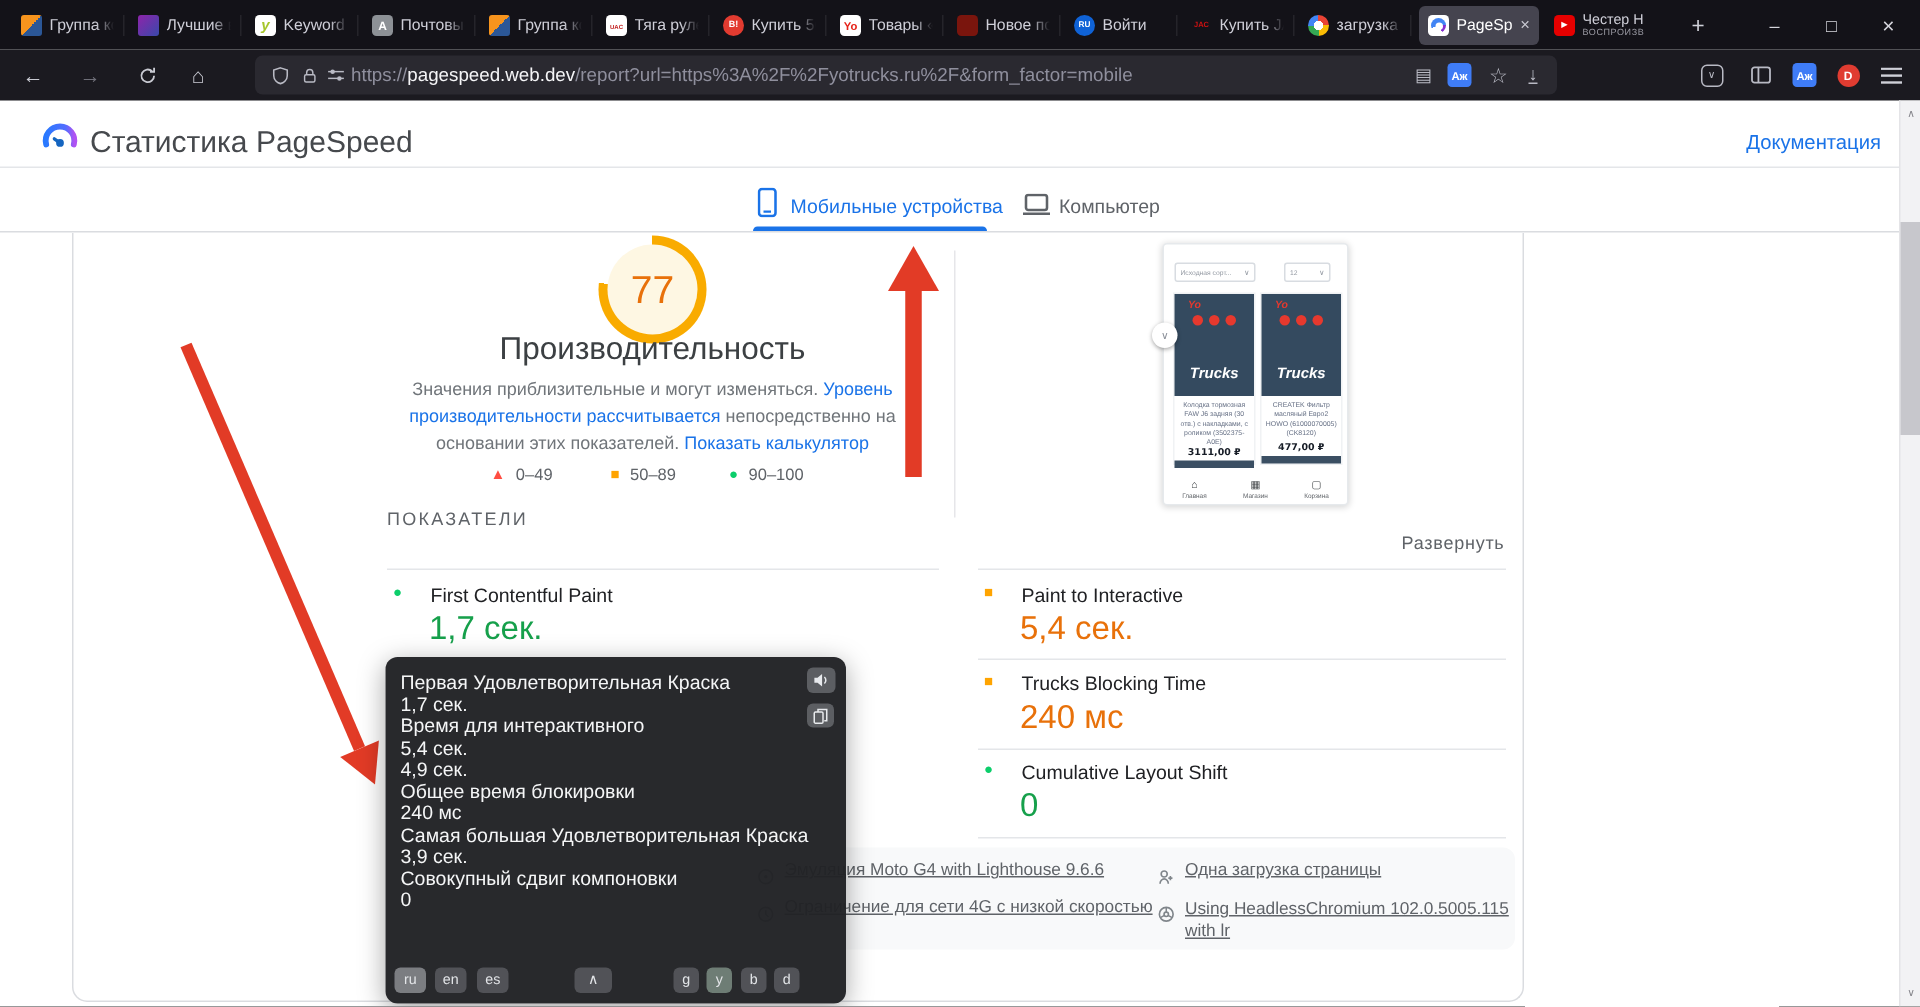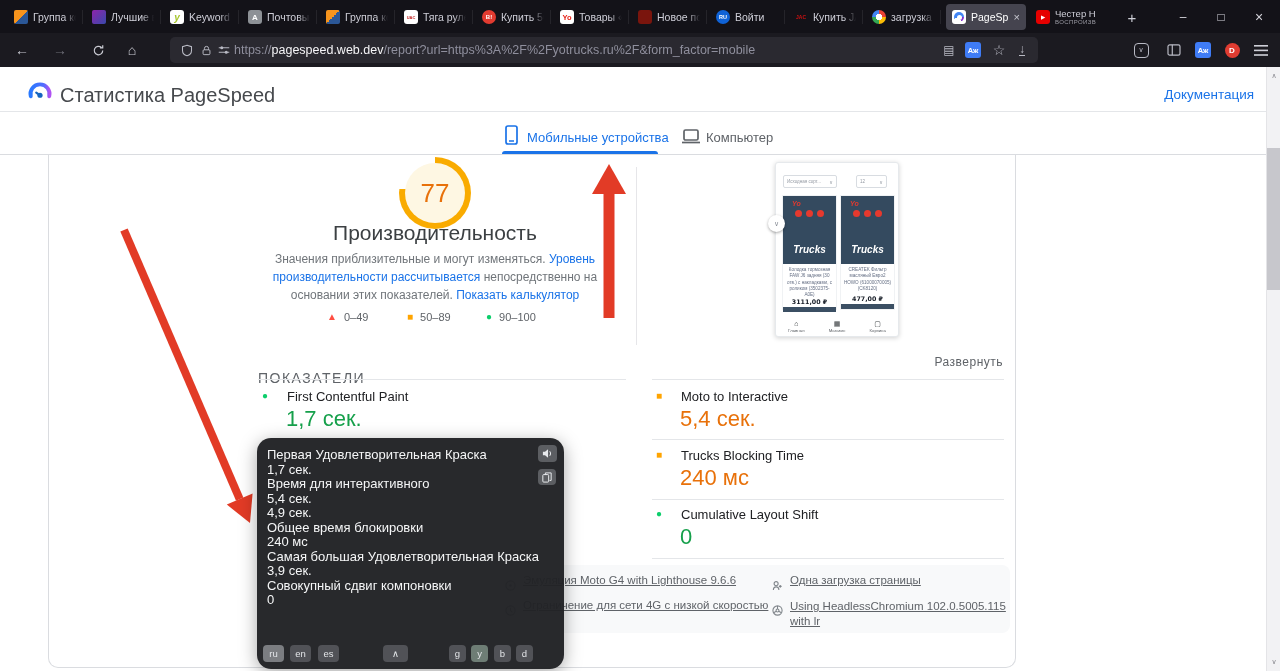--- a/index.html
+++ b/index.html
@@ -86,21 +86,21 @@
   .pprice{font-family:"DejaVu Sans",sans-serif;font-size:6.3px;font-weight:700;color:#161c26;text-align:center;margin-top:auto;}
   .pstrip{height:5px;background:#3b4f63;margin-top:2px;flex:none;}
   .pnav{position:absolute;left:0;right:0;bottom:3px;display:flex;justify-content:space-around;}
   .pnav .itm{display:flex;flex-direction:column;align-items:center;gap:1px;}
   .pnav .ic{font-size:7px;color:#3c4043;line-height:7px;}
   .pnav .lb{font-size:4.3px;color:#5f6368;}
   #pfloat{position:absolute;left:-8px;top:52px;width:17px;height:17px;border-radius:50%;background:#fff;
     box-shadow:0 1px 3px rgba(0,0,0,.35);display:flex;align-items:center;justify-content:center;font-size:7px;color:#8a8f98;}
   
   #tooltip{position:absolute;left:257px;top:438px;width:307px;height:231px;background:rgba(33,34,37,.97);
-    border-radius:14px;z-index:30;box-shadow:0 4px 18px rgba(0,0,0,.35);}
+    border-radius:8px;z-index:30;box-shadow:0 4px 18px rgba(0,0,0,.35);}
   .tline{height:14.55px;font-size:13px;color:#f5f6f7;white-space:nowrap;}
   .tbtn{position:absolute;height:17px;border-radius:4px;background:#515257;color:#e3e5e8;font-size:9.5px;
     line-height:17px;text-align:center;}
   .ticon{position:absolute;border-radius:4px;background:#5c5e62;display:flex;align-items:center;justify-content:center;}
   
   #sbar{position:absolute;left:1266px;top:67px;width:14px;height:604px;background:#f2f2f4;border-left:1px solid #e4e4e7;box-sizing:border-box;}
   .sarrow{position:absolute;left:0;width:14px;height:14px;display:flex;align-items:center;justify-content:center;
     font-size:7px;color:#85858b;}
   #sthumb{position:absolute;left:1267px;top:148px;width:13px;height:142px;background:#c7c7cc;}
   .link{color:#1a73e8;}
@@ -289,34 +289,34 @@
       <span class="lsym sym-orange">■</span>
       <span>50–89</span>
     </div>
   <div class="legend-item" style="left:486px">
       <span class="lsym sym-green">●</span>
       <span>90–100</span>
     </div>
 
   <div class="vline" style="left:636px;top:167px;height:178px"></div>
 
-  <div class="abs" style="left:258px;top:370px;font-size:14px;letter-spacing:1.5px;color:#5f6368">ПОКАЗАТЕЛИ</div>
+  <div class="abs" style="left:258px;top:339px;font-size:12px;letter-spacing:1.5px;color:#5f6368">ПОКАЗАТЕЛИ</div>
   <div class="abs" style="left:925px;width:78px;top:355px;font-size:12px;letter-spacing:.5px;color:#5f6368;text-align:right">Развернуть</div>
   <div class="hline" style="left:258px;top:379px;width:368px"></div>
   <div class="hline" style="left:652px;top:379px;width:352px"></div>
   <div class="hline" style="left:652px;top:439px;width:352px"></div>
   <div class="hline" style="left:652px;top:499px;width:352px"></div>
   <div class="hline" style="left:652px;top:558px;width:352px"></div>
 
   <span class="msym sym-green" style="left:262px;top:391px">●</span>
   <div class="mname" style="left:287px;top:389px">First Contentful Paint</div>
   <div class="mval val-good" style="left:286px;top:406px">1,7 сек.</div>
 
   <span class="msym sym-orange" style="left:656px;top:391px">■</span>
-  <div class="mname" style="left:681px;top:389px">Moto to Interactive</div>
+  <div class="mname" style="left:681px;top:389px">Paint to Interactive</div>
   <div class="mval val-avg" style="left:680px;top:406px">5,4 сек.</div>
 
   <span class="msym sym-orange" style="left:656px;top:450px">■</span>
   <div class="mname" style="left:681px;top:448px">Trucks Blocking Time</div>
   <div class="mval val-avg" style="left:680px;top:465px">240 мс</div>
 
   <span class="msym sym-green" style="left:656px;top:509px">●</span>
   <div class="mname" style="left:681px;top:507px">Cumulative Layout Shift</div>
   <div class="mval val-good" style="left:680px;top:524px">0</div>
 

